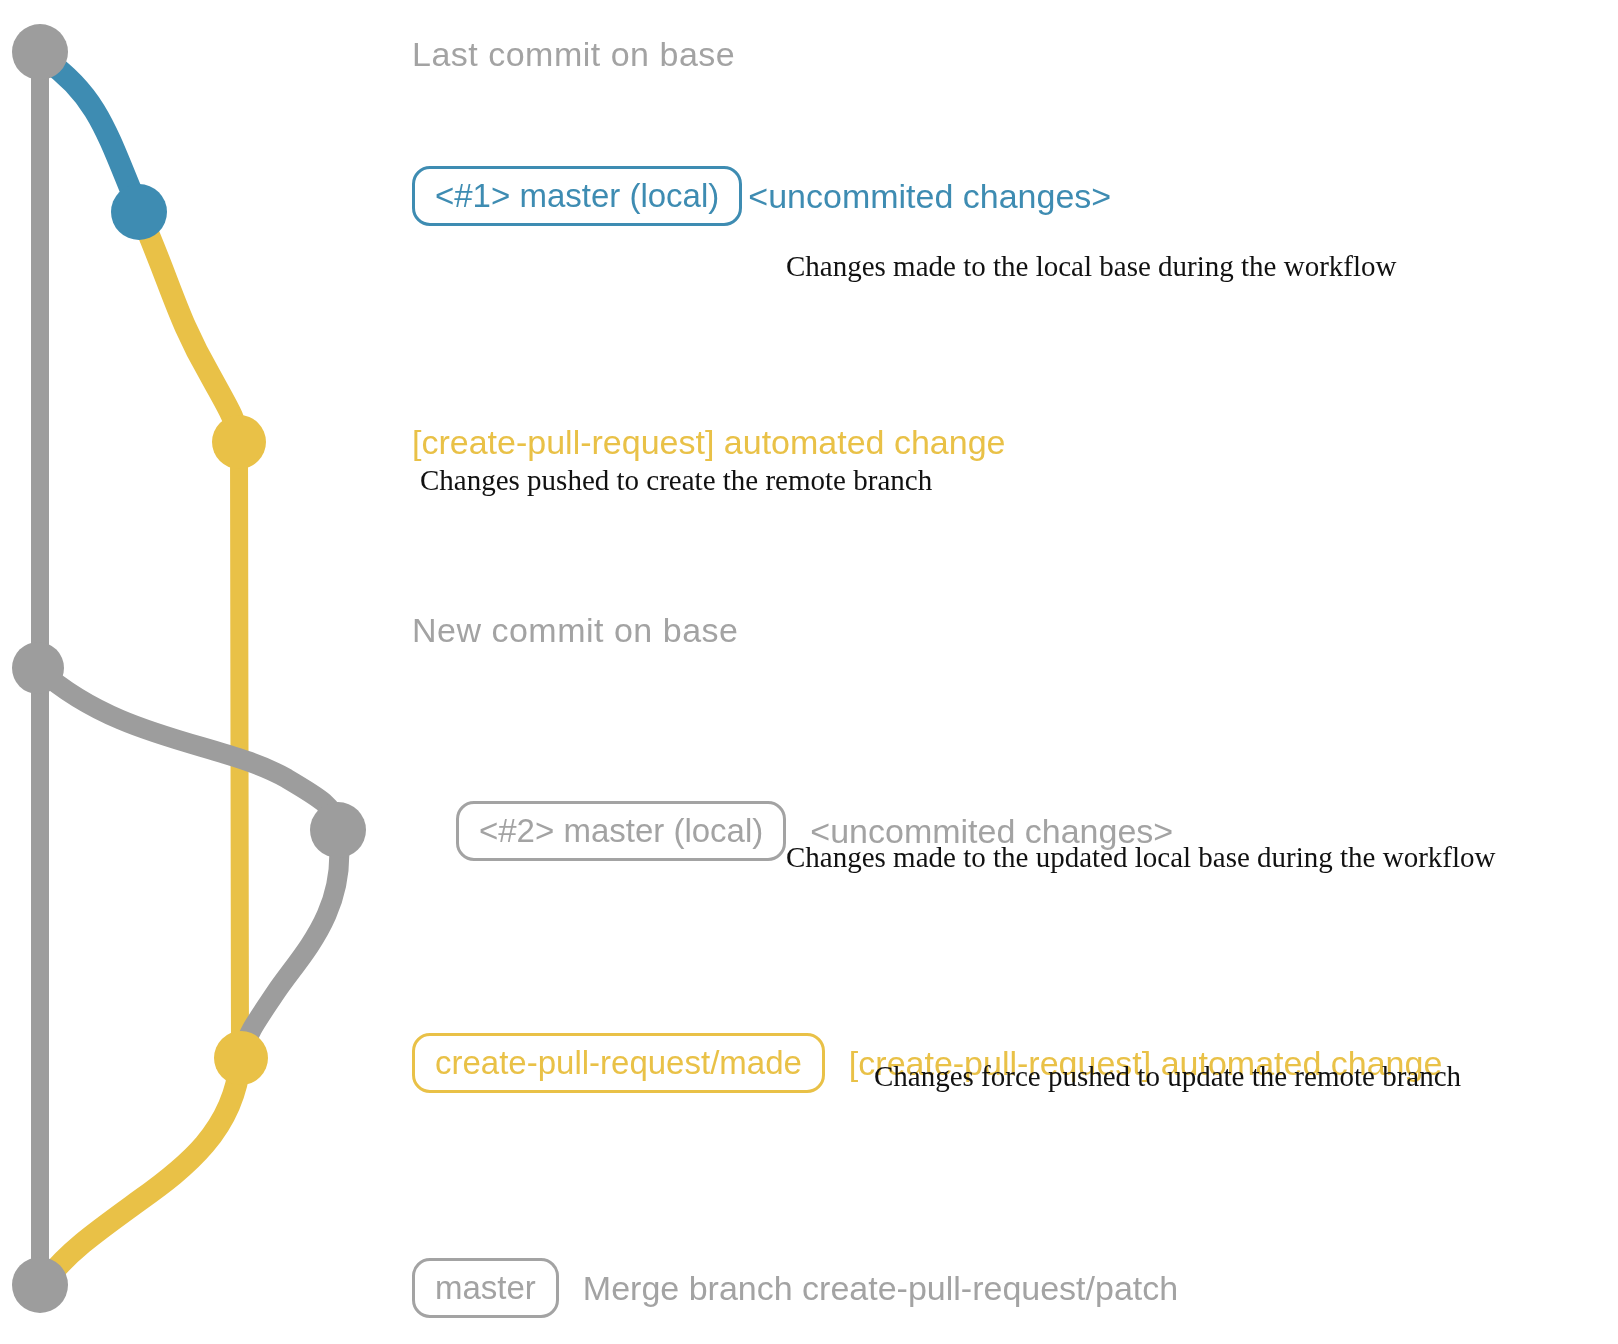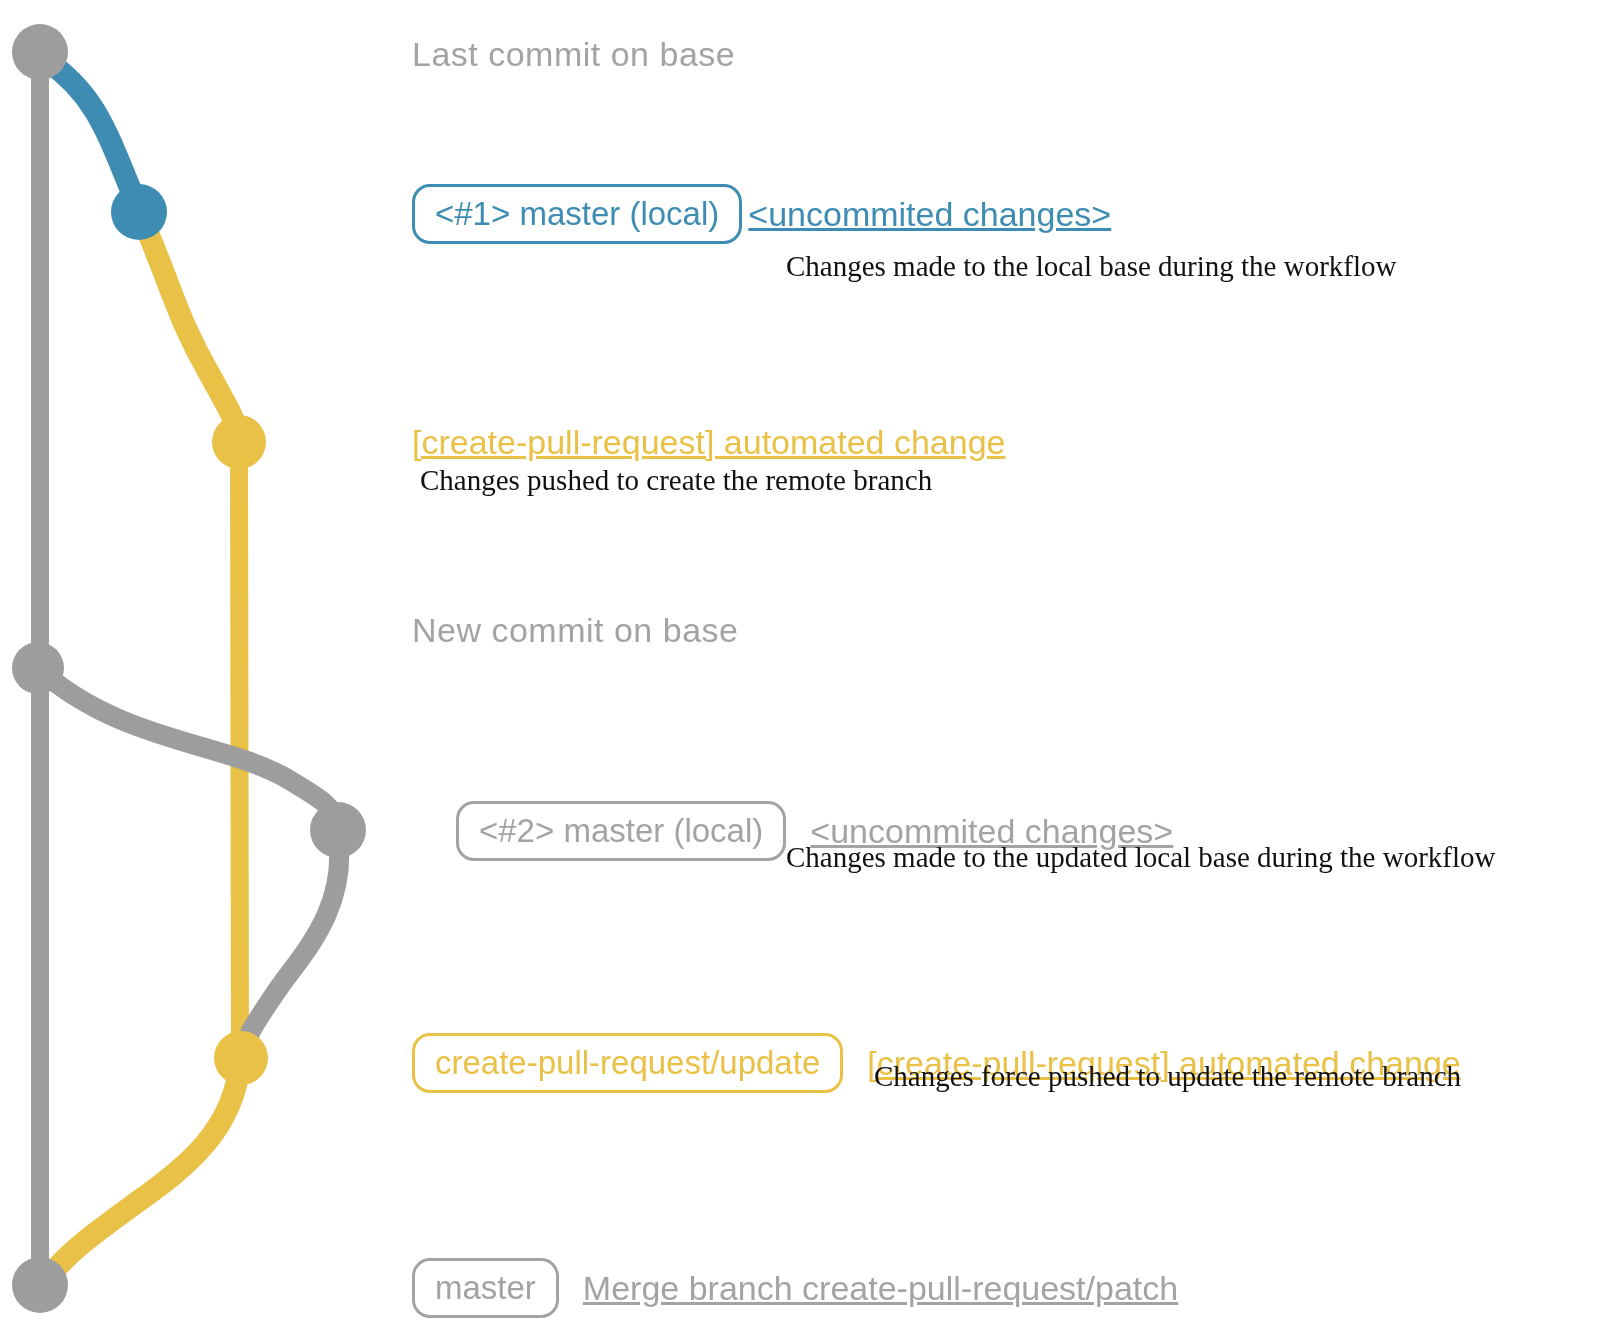--- a/index.html
+++ b/index.html
@@ -37,21 +37,20 @@
     gap: 24px;
     white-space: nowrap;
     margin-left: 12px;
   }
   .plain {
     font-size: 34px;
     letter-spacing: 0.5px;
   }
   .msg {
     font-size: 34px;
-    text-decoration: underline;
   }
   .badge {
     display: inline-block;
     border: 3px solid;
     border-radius: 18px;
     padding: 8px 20px;
     font-size: 33px;
     line-height: 38px;
     white-space: nowrap;
   }
@@ -62,21 +61,21 @@
   .annotation {
     position: absolute;
     font-family: "Liberation Serif", serif;
     font-size: 29px;
     color: var(--annotation);
     white-space: nowrap;
   }
 
   
   .r1 { left: 400px; top: 24px;   height: 60px; }
-  .r2 { left: 400px; top: 184px;  height: 60px; gap: 6px; }
+  .r2 { left: 400px; top: 166px;  height: 60px; gap: 6px; }
   .r3 { left: 400px; top: 412px;  height: 60px; }
   .r4 { left: 400px; top: 600px;  height: 60px; }
   .r5 { left: 400px; top: 800px;  height: 62px; padding-left: 44px; }
   .r6 { left: 400px; top: 1032px; height: 62px; }
   .r7 { left: 400px; top: 1257px; height: 62px; }
 
   .a2 { left: 786px; top: 250px; text-align: right; }
   .a3 { left: 420px; top: 464px; }
   .a5 { left: 786px; top: 841px; }
   .a6 { left: 874px; top: 1060px; }
@@ -125,21 +124,21 @@
   <span class="plain gray-text">New commit on base</span>
 </div>
 
 <div class="row r5">
   <span class="badge gray-text">&lt;#2&gt; master (local)</span>
   <span class="msg gray-text">&lt;uncommited changes&gt;</span>
 </div>
 <div class="annotation a5">Changes made to the updated local base during the workflow</div>
 
 <div class="row r6">
-  <span class="badge yellow-text">create-pull-request/update</span>
+  <span class="badge yellow-text">create-pull-request/made</span>
   <span class="msg yellow-text">[create-pull-request] automated change</span>
 </div>
 <div class="annotation a6">Changes force pushed to update the remote branch</div>
 
 <div class="row r7">
   <span class="badge gray-text">master</span>
   <span class="msg gray-text">Merge branch create-pull-request/patch</span>
 </div>
 
 </body></html>

